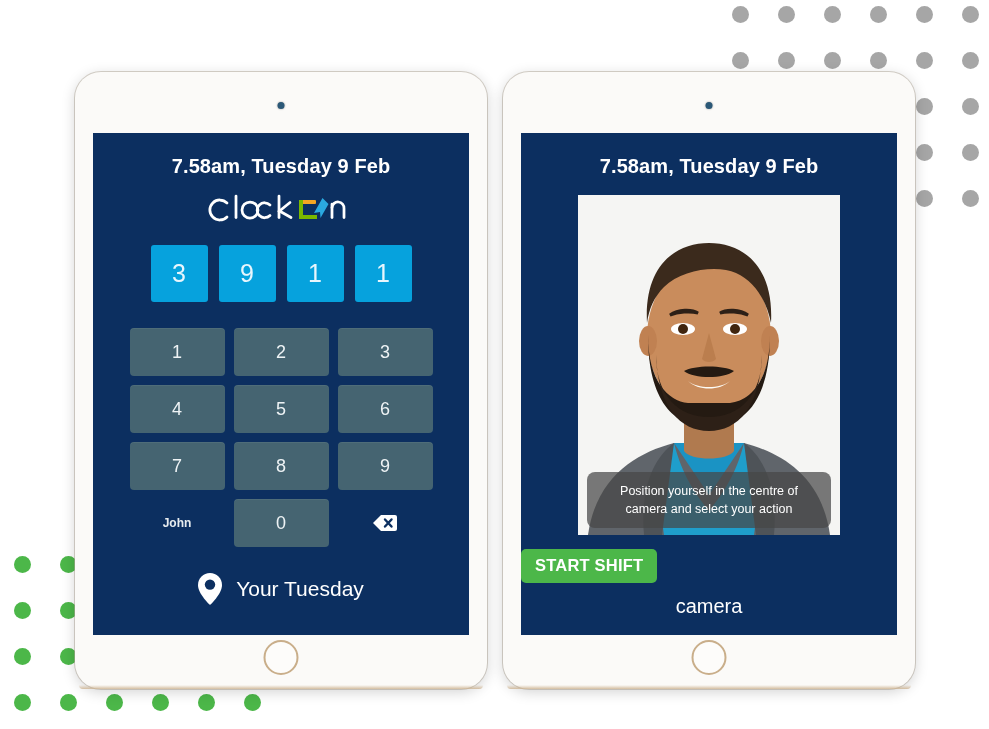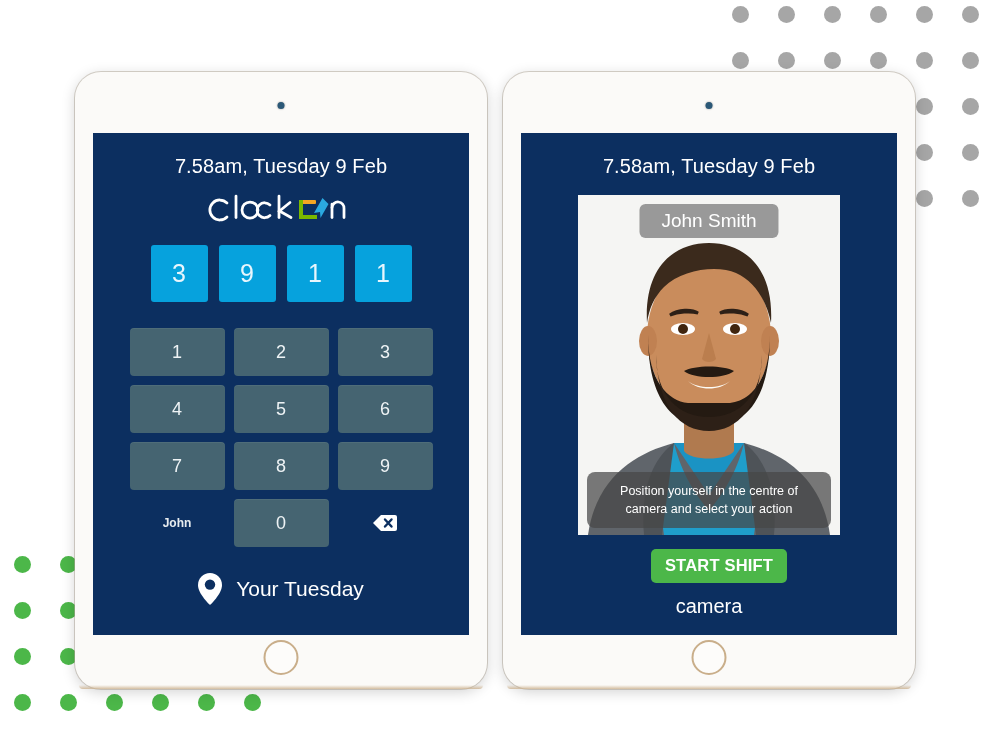--- a/index.html
+++ b/index.html
@@ -72,21 +72,21 @@
     width: 376px; height: 502px;
     background: #0c2f60;
     overflow: hidden;
   }
 
   
   .clock-time {
     text-align: center;
     color: #ffffff;
     font-size: 20px;
-    font-weight: 400;
+    font-weight: 700;
     padding-top: 22px;
     letter-spacing: 0.1px;
   }
 
   
   .logo-wrap {
     display: flex;
     align-items: center;
     justify-content: center;
     margin-top: 14px;
@@ -183,24 +183,23 @@
     line-height: 1.45;
     text-align: center;
     padding: 10px 12px;
     border-radius: 8px;
     z-index: 3;
   }
   .portrait { position: absolute; inset: 0; }
 
   .action-row {
     display: flex;
-    justify-content: center;
+    justify-content: flex-start;
     gap: 24px;
     margin-top: 14px;
-    margin-left: 20px;
   }
   .action-btn {
     font-size: 16.5px;
     font-weight: 700;
     color: #ffffff;
     padding: 7px 14px 8px 14px;
     border-radius: 5px;
     border: none;
     letter-spacing: 0.2px;
     font-family: "Liberation Sans", sans-serif;
@@ -397,21 +396,20 @@
         <ellipse cx="157" cy="134" rx="12" ry="6" fill="#ffffff"></ellipse>
         <circle cx="105" cy="134" r="5" fill="#40250f"></circle>
         <circle cx="157" cy="134" r="5" fill="#40250f"></circle>
 
         <path d="M92 120 C100 114 114 114 120 118 C112 116 100 117 92 120 Z" fill="#2d2017" stroke="#2d2017" stroke-width="3"></path>
         <path d="M142 118 C148 114 162 114 170 120 C162 117 150 116 142 118 Z" fill="#2d2017" stroke="#2d2017" stroke-width="3"></path>
 
         <path d="M131 138 L124 164 C127 168 135 168 138 164 Z" fill="#bb7e4e"></path>
       </svg>
 
-      <div class="name-badge">John Smith</div>
       <div class="photo-hint">Position yourself in the centre of camera and select your action</div>
     </div>
 
     <div class="action-row">
       <button class="action-btn start">START SHIFT</button>
     </div>
 
     <a class="cancel-link" href="#">camera</a>
 
   </div>

